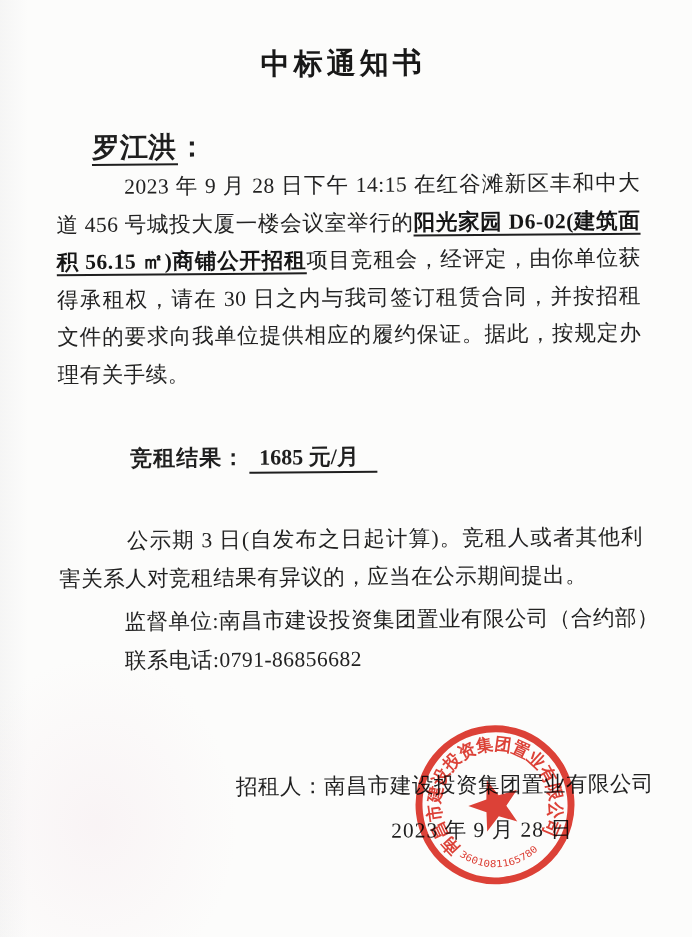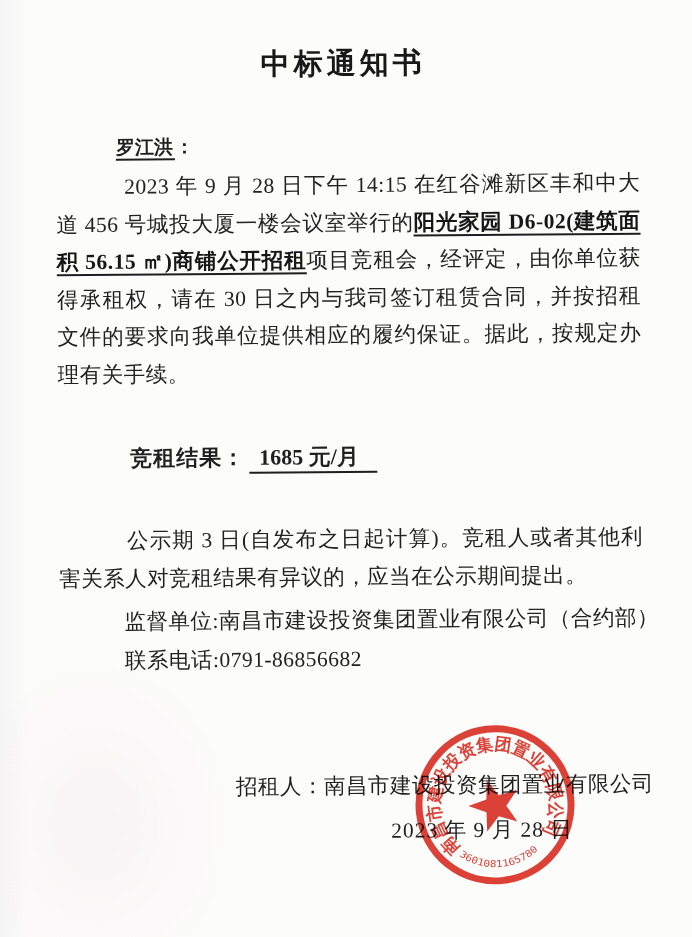--- a/index.html
+++ b/index.html
@@ -31,24 +31,23 @@
     top: 44px; left: 0; right: 0;
     text-align: center;
     font-size: 29px;
     font-weight: bold;
     letter-spacing: 4px;
     color: #181818;
   }
   .salutation {
     position: absolute;
     top: 131px; left: 94px;
-    font-size: 19px;
+    font-size: 28px;
     font-weight: bold;
     line-height: 30px;
-    margin-left: 24px;
   }
   .salutation .name {
     border-bottom: 2px solid #1f1f1f;
     padding: 0 2px 1px 0;
   }
   .body-p {
     position: absolute;
     left: 58px;
     width: 584px;
     font-size: 21.5px;

